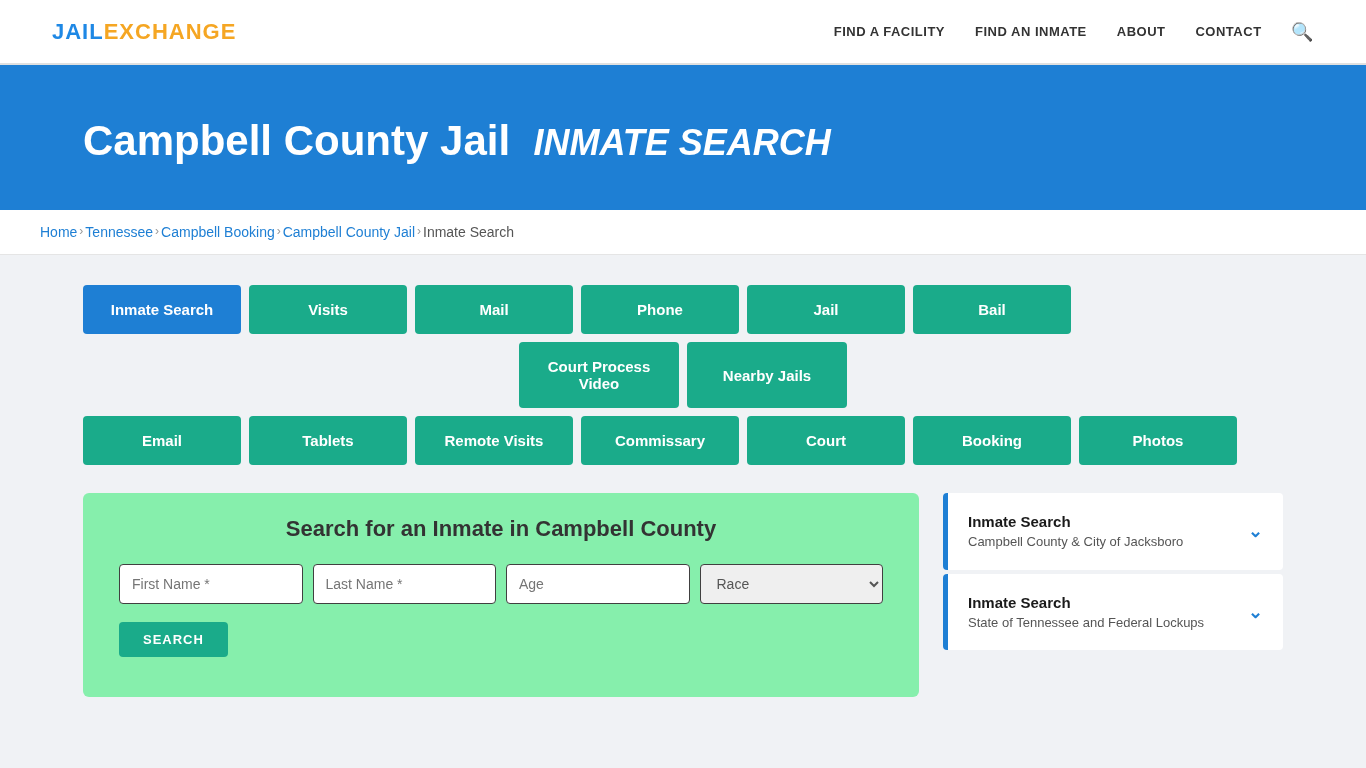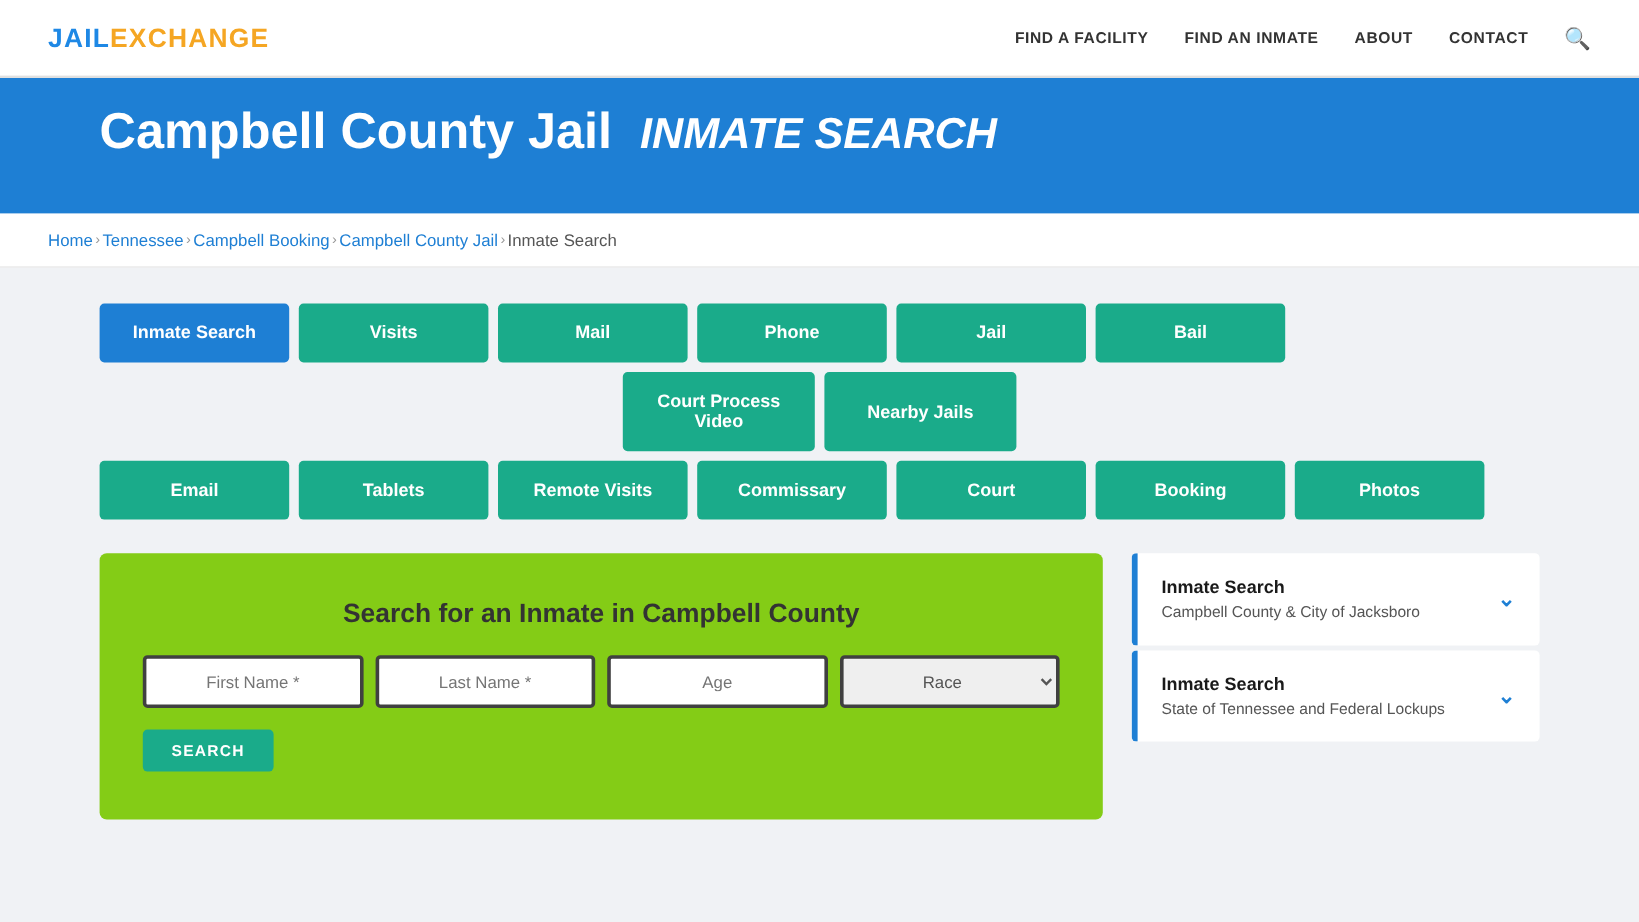--- a/index.html
+++ b/index.html
@@ -5,21 +5,21 @@
     * { box-sizing: border-box; margin: 0; padding: 0; }
     body { font-family: Arial, Helvetica, sans-serif; background: #f0f2f5; color: #333; }
 
     
     nav {
       background: #fff;
       border-bottom: 2px solid #e0e0e0;
       display: flex;
       align-items: center;
       justify-content: space-between;
-      padding: 0 40px;
+      padding: 0 52px;
       height: 65px;
     }
     .logo {
       font-size: 22px;
       font-weight: 900;
       letter-spacing: 1px;
       text-transform: uppercase;
       color: #1a1a1a;
     }
     .logo span { color: #1e88e5; }
@@ -35,21 +35,21 @@
     }
     .search-icon {
       font-size: 18px;
       color: #555;
       cursor: pointer;
     }
 
     
     .hero {
       background: #1e7fd4;
-      padding: 20px 40px 45px;
+      padding: 52px 40px 45px;
     }
     .hero h1 {
       color: #fff;
       font-size: 42px;
       font-weight: 800;
     }
     .hero h1 em {
       font-style: italic;
       font-weight: 700;
       font-size: 36px;
@@ -108,48 +108,47 @@
 
     
     .content-area {
       display: flex;
       gap: 24px;
       align-items: flex-start;
     }
 
     
     .search-box {
-      background: #84cc16;
+      background: #86efac;
       border-radius: 6px;
-      padding: 37px 36px 40px;
+      padding: 23px 36px 40px;
       flex: 1;
       min-width: 0;
     }
     .search-box h2 {
       font-size: 22px;
       font-weight: 700;
       margin-bottom: 22px;
       text-align: center;
     }
     .search-fields {
       display: flex;
       gap: 10px;
       margin-bottom: 18px;
       flex-wrap: wrap;
     }
     .search-fields input, .search-fields select {
-      border: 3px solid #404040;
+      border: 1px solid #404040;
       border-radius: 4px;
       padding: 10px 12px;
       font-size: 14px;
       color: #555;
       outline: none;
       flex: 1;
       min-width: 110px;
-      text-align: center;
     }
     .search-btn {
       background: #1aab8a;
       color: #fff;
       border: none;
       border-radius: 4px;
       padding: 10px 24px;
       font-size: 13px;
       font-weight: 700;
       letter-spacing: 1px;

